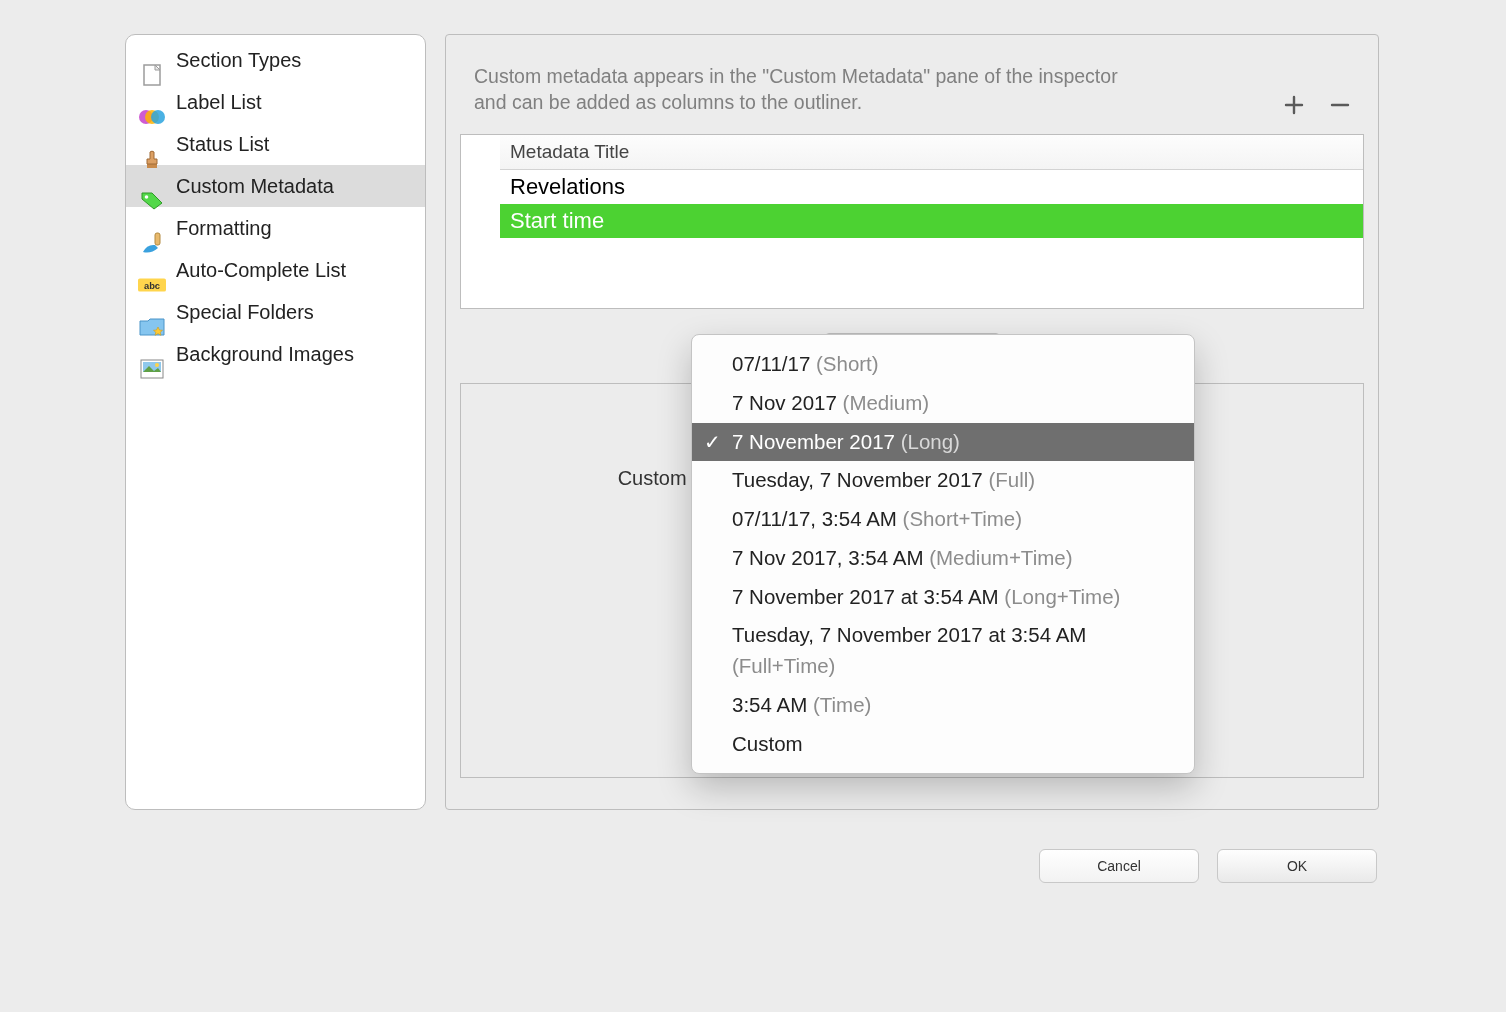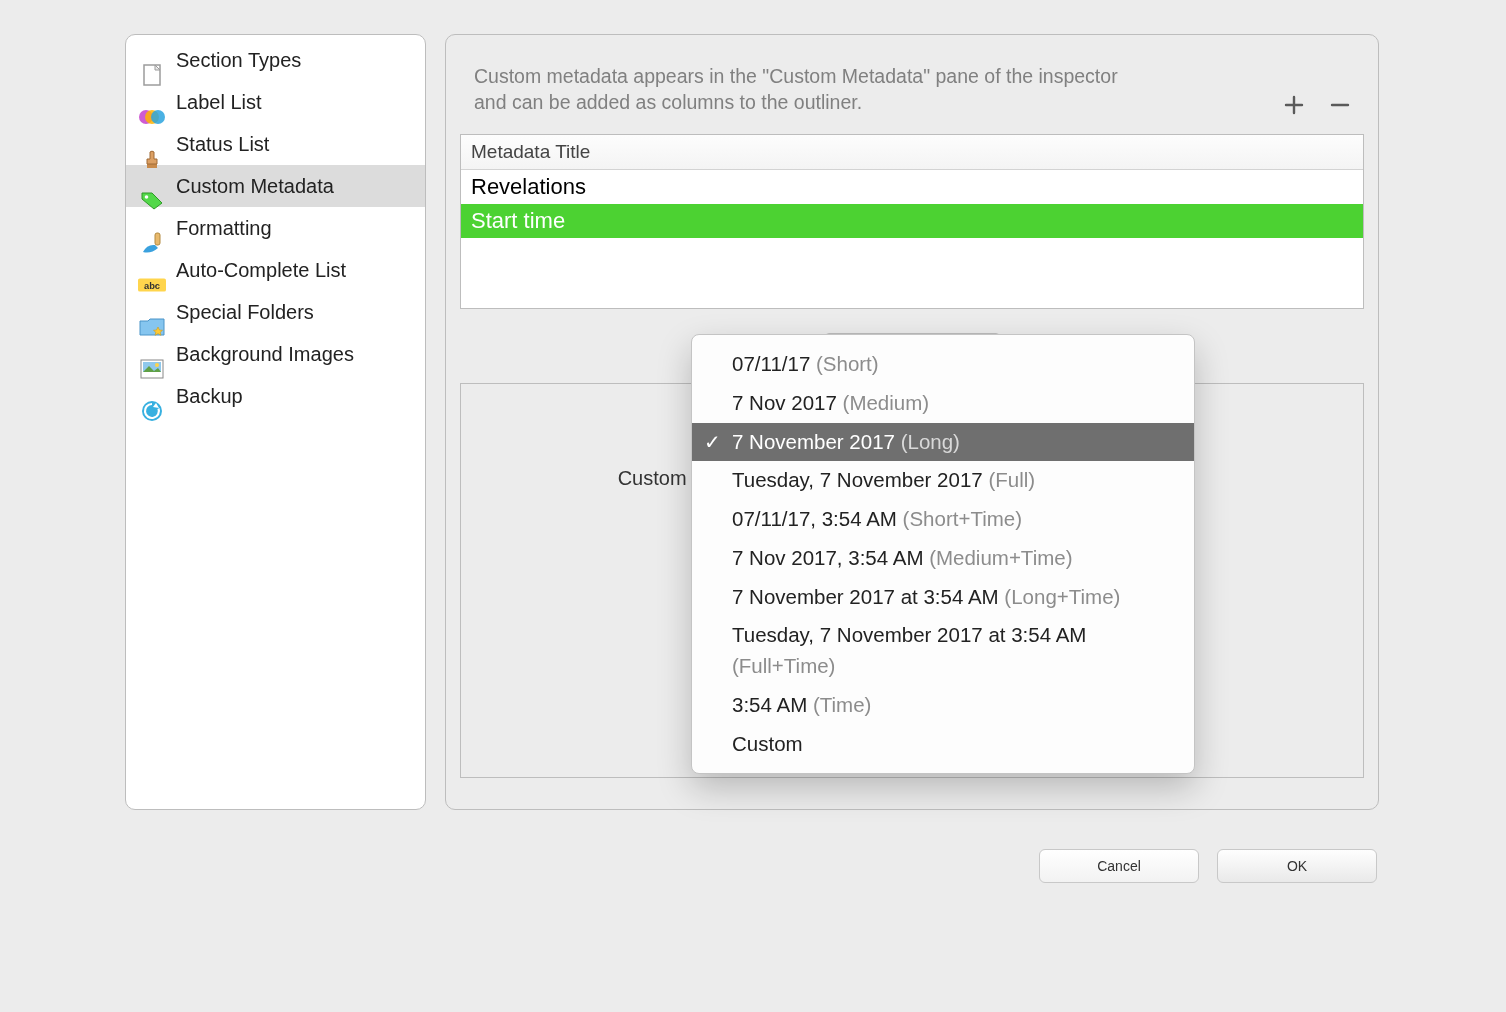--- a/index.html
+++ b/index.html
@@ -17,34 +17,34 @@
   }
   .sidebar-item {
     display:flex; align-items:center; gap:10px; padding:7px 12px; font-size:20px; color:#222;
     height:42px; cursor:default;
   }
   .sidebar-item:first-child { margin-top:4px; }
   .sidebar-item.selected { background:#dcdcdc; }
   .icon { width:28px; height:22px; display:flex; align-items:center; justify-content:center; flex:0 0 28px;margin-top:29px; }
   .main {
     position:absolute; left:344px; top:20px; width:934px; height:776px;
-    border:1px solid #bdbdbd; border-radius:10px; background:#ececec;
+    border:1px solid #bdbdbd; border-radius:4px; background:#ececec;
   }
   .main .intro {
     color:#808080; font-size:19.5px; line-height:1.35; padding:28px 28px 10px 28px; max-width:700px;
   }
   .addremove {
     position:absolute; right:24px; top:56px; display:flex; gap:18px; align-items:center;
   }
   .addremove .btn {
     width:28px; height:28px; display:flex; align-items:center; justify-content:center;
     cursor:pointer;
   }
   .metatable {
-    margin:8px 14px 0 14px; border:1px solid #bdbdbd; background:#fff;
+    margin:8px 14px 0 14px; border:1px solid #bdbdbd; background:#fff;padding-left:39px;
   }
   .metatable .header {
     background:linear-gradient(#fdfdfd,#f4f4f4); padding:6px 10px; font-size:19px; color:#444;
     border-bottom:1px solid #d3d3d3;
   }
   .metatable .row { padding:4px 10px; font-size:22px; color:#000; }
   .metatable .row.selected { background:#4cd232; color:#fff; }
   .metatable .filler { height:70px; }
   .type-row {
     display:flex; align-items:center; justify-content:center; gap:18px; margin-top:24px;
@@ -178,30 +178,20 @@
       <div class="sidebar-item">
         <span class="icon">
           <svg width="24" height="20" viewBox="0 0 24 20">
               <rect x="1" y="1" width="22" height="18" fill="#fff" stroke="#888"></rect>
               <rect x="3" y="3" width="18" height="10" fill="#8fc8ec"></rect>
               <path d="M3 13 L9 7 L14 12 L18 9 L21 13 Z" fill="#5fa046"></path>
               <circle cx="17" cy="6" r="2" fill="#ffd24a"></circle>
             </svg>
         </span>
         <span>Background Images</span>
-      </div>
-      <div class="sidebar-item">
-        <span class="icon">
-          <svg width="22" height="22" viewBox="0 0 22 22">
-              <circle cx="11" cy="11" r="10" fill="#37b0e0"></circle>
-              <path d="M11 4 a7 7 0 1 0 6.5 4.5" fill="none" stroke="#fff" stroke-width="2.2"></path>
-              <path d="M15 3 L18 8 L12 7 Z" fill="#fff"></path>
-            </svg>
-        </span>
-        <span>Backup</span>
       </div>
     </div>
 
     <div class="main">
       <div class="intro">Custom metadata appears in the "Custom Metadata" pane of the inspector and can be added as columns to the outliner.</div>
 
       <div class="addremove">
         <div class="btn">
           <svg width="24" height="24" viewBox="0 0 24 24">
               <path d="M12 4 V20 M4 12 H20" stroke="#5a5a5a" stroke-width="2.4" stroke-linecap="round"></path>

